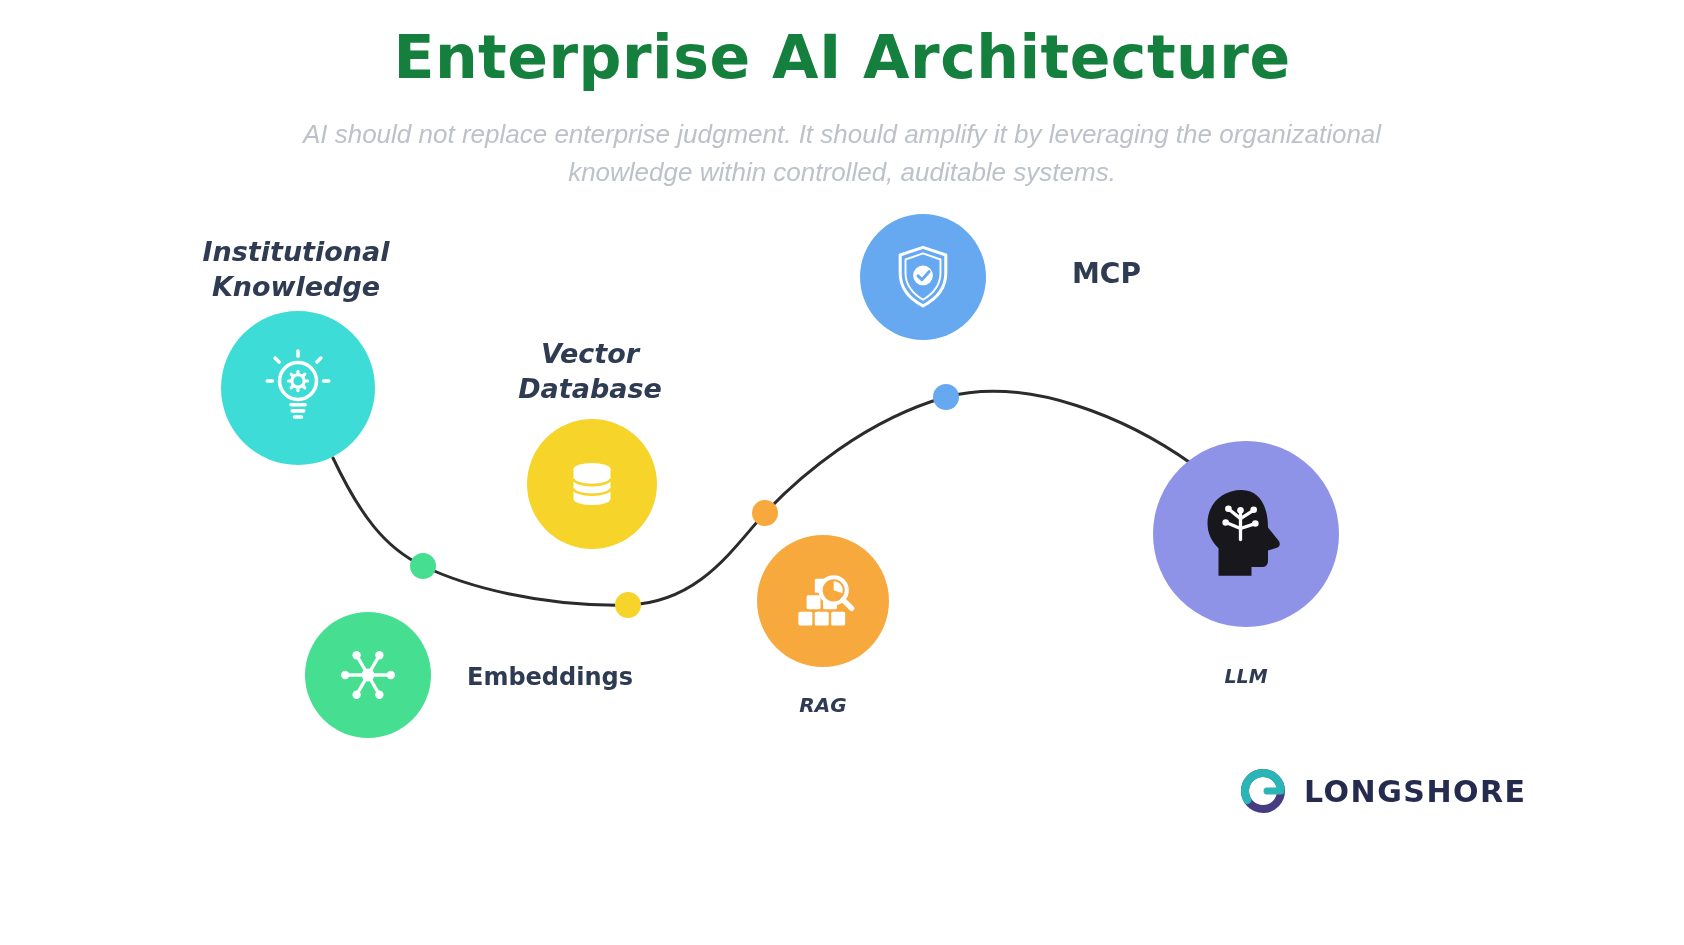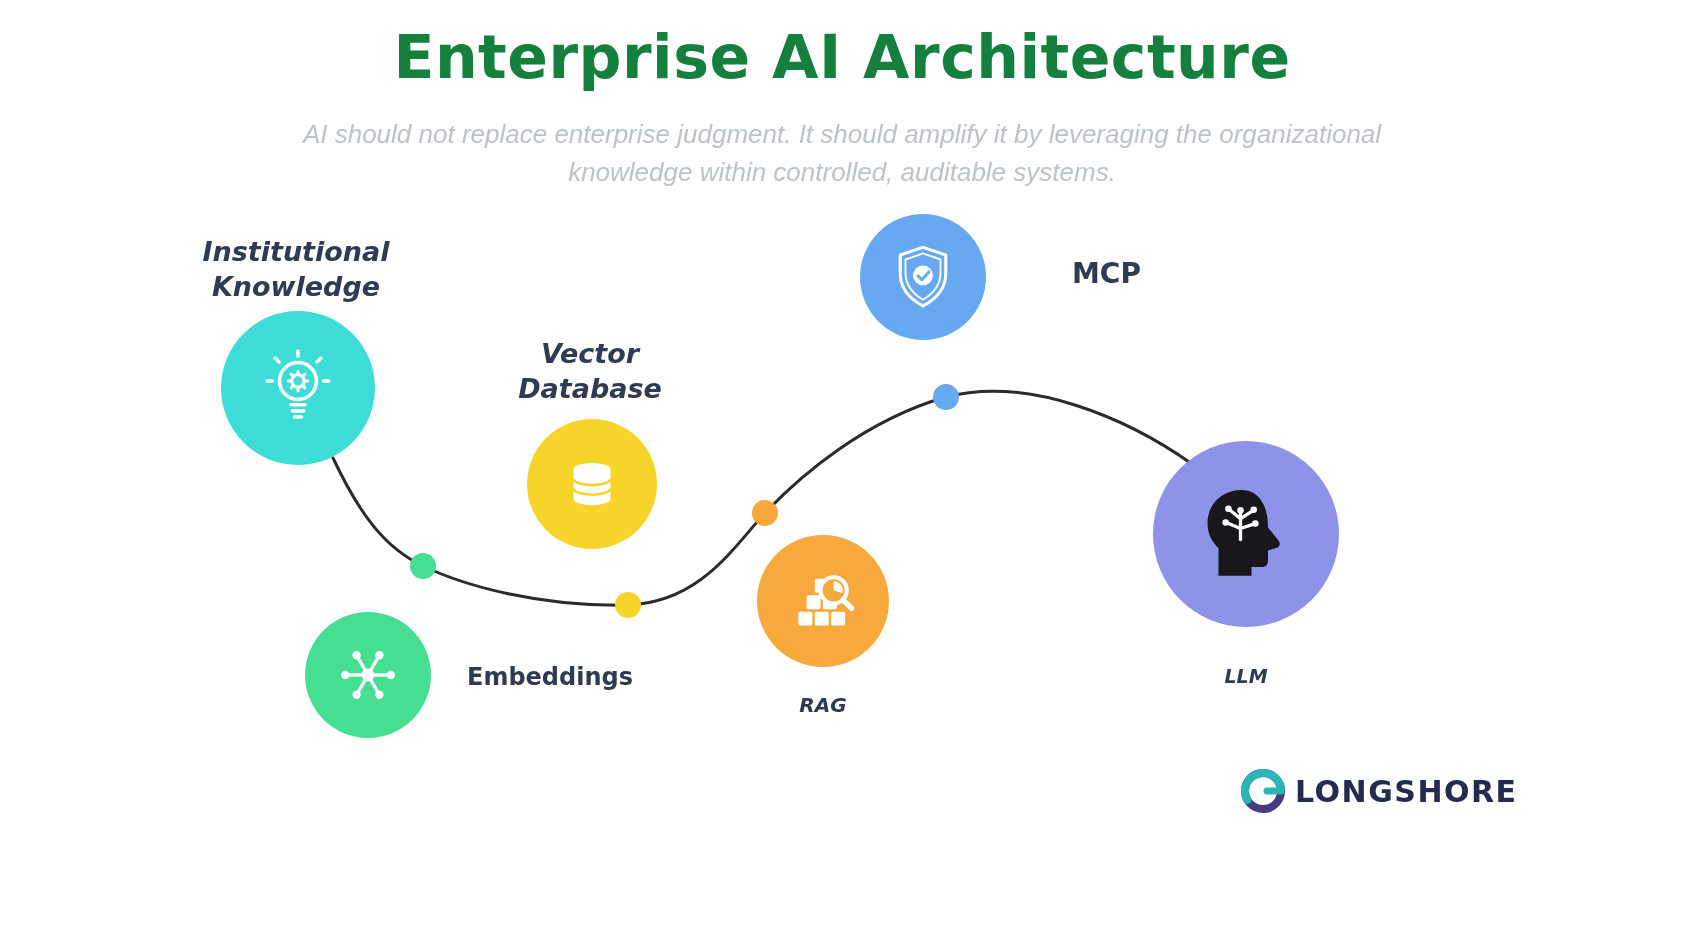--- a/index.html
+++ b/index.html
@@ -35,21 +35,21 @@
 
   .node-label {
     position:absolute; z-index:3; color:#2E3B52;
     font-weight:700; font-size:27px; line-height:1.3;
     white-space:pre-line;
   }
   .centered { text-align:center;font-style:italic; }
 
   .brand {
     position:absolute; left:1236px; top:764px;
-    display:flex; align-items:center; gap:5px; z-index:3;justify-content:center;
+    display:flex; align-items:center; gap:14px; z-index:3;justify-content:center;
   }
   .brand-text {
     font-size:30px; font-weight:700; color:#252B4E; letter-spacing:1.5px;
   }
 </style>
 </head>
 <body>
 
 <div class="canvas">
 

